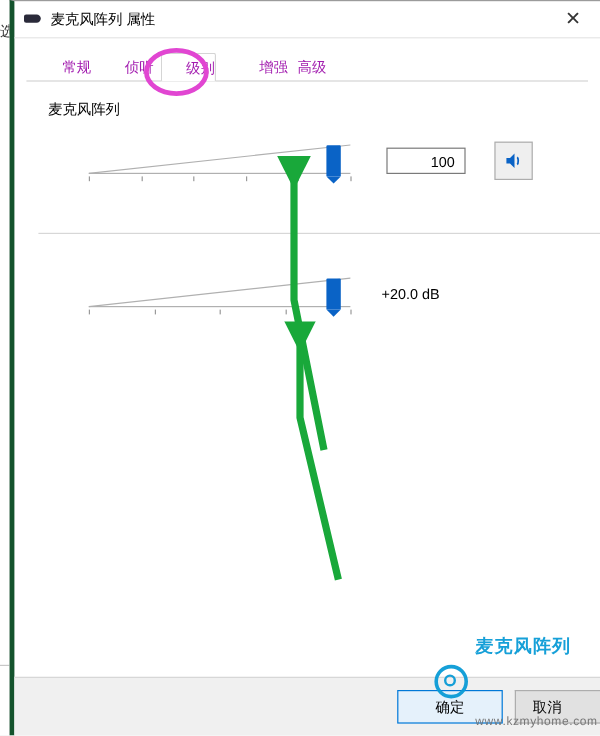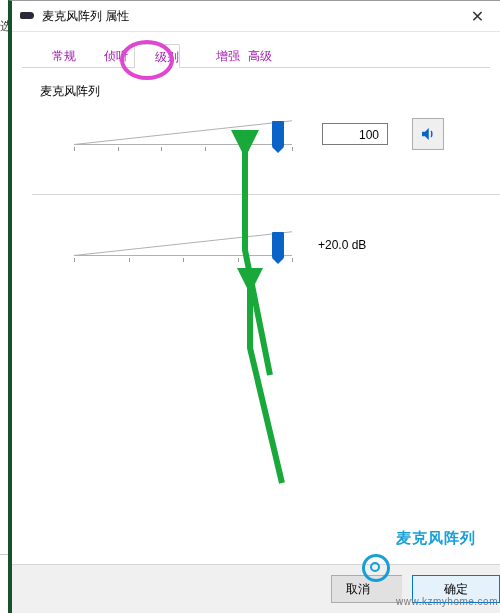--- a/index.html
+++ b/index.html
@@ -116,22 +116,22 @@
             <div class="tick" style="left:100%"></div>
           <div class="thumb" id="thumb2" style="left: 197.76px;"></div>
         </div>
         <div class="dbtxt">+20.0 dB</div>
       </div>
     </div>
 
   </div>
 
   <div class="btnbar">
+    <div class="btn primary">确定</div>
     <div class="btn cut">取消</div>
-    <div class="btn primary">确定</div>
   </div>
 
 </div>
 
 <div class="annot-ellipse"></div>
 
 <svg class="arrow" style="left:205px;top:130px;width:80px;height:250px">
   <defs>
       <marker id="ah1" markerWidth="8" markerHeight="8" refX="2" refY="4" orient="auto">
         <path d="M8 0 L0 4 L8 8 z" fill="#19a83a"></path>

